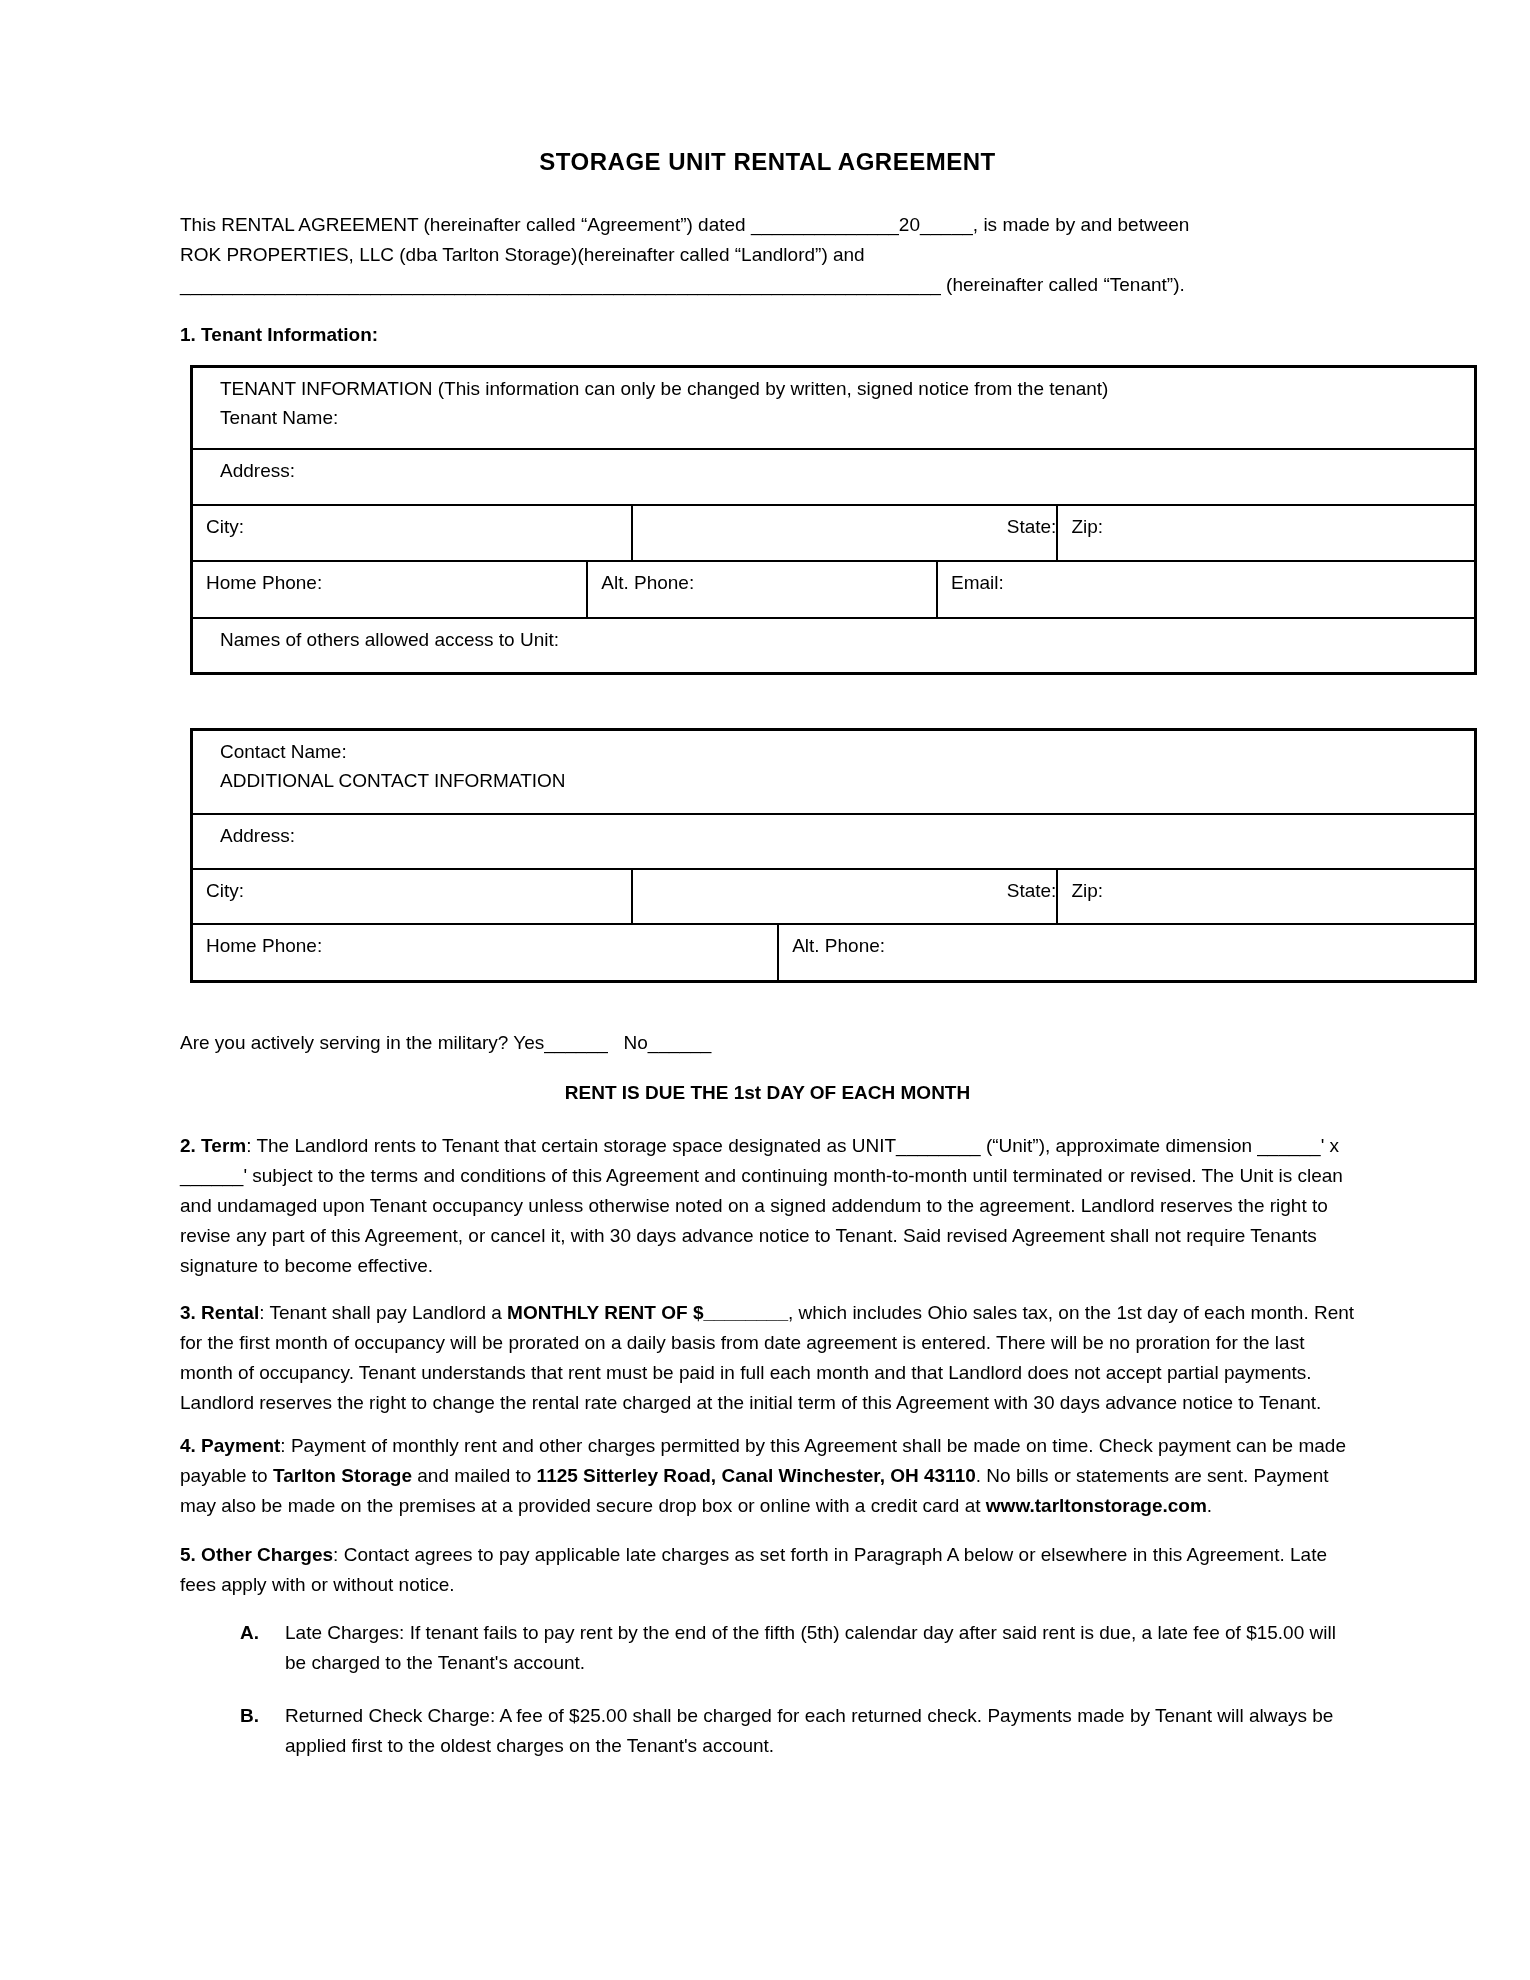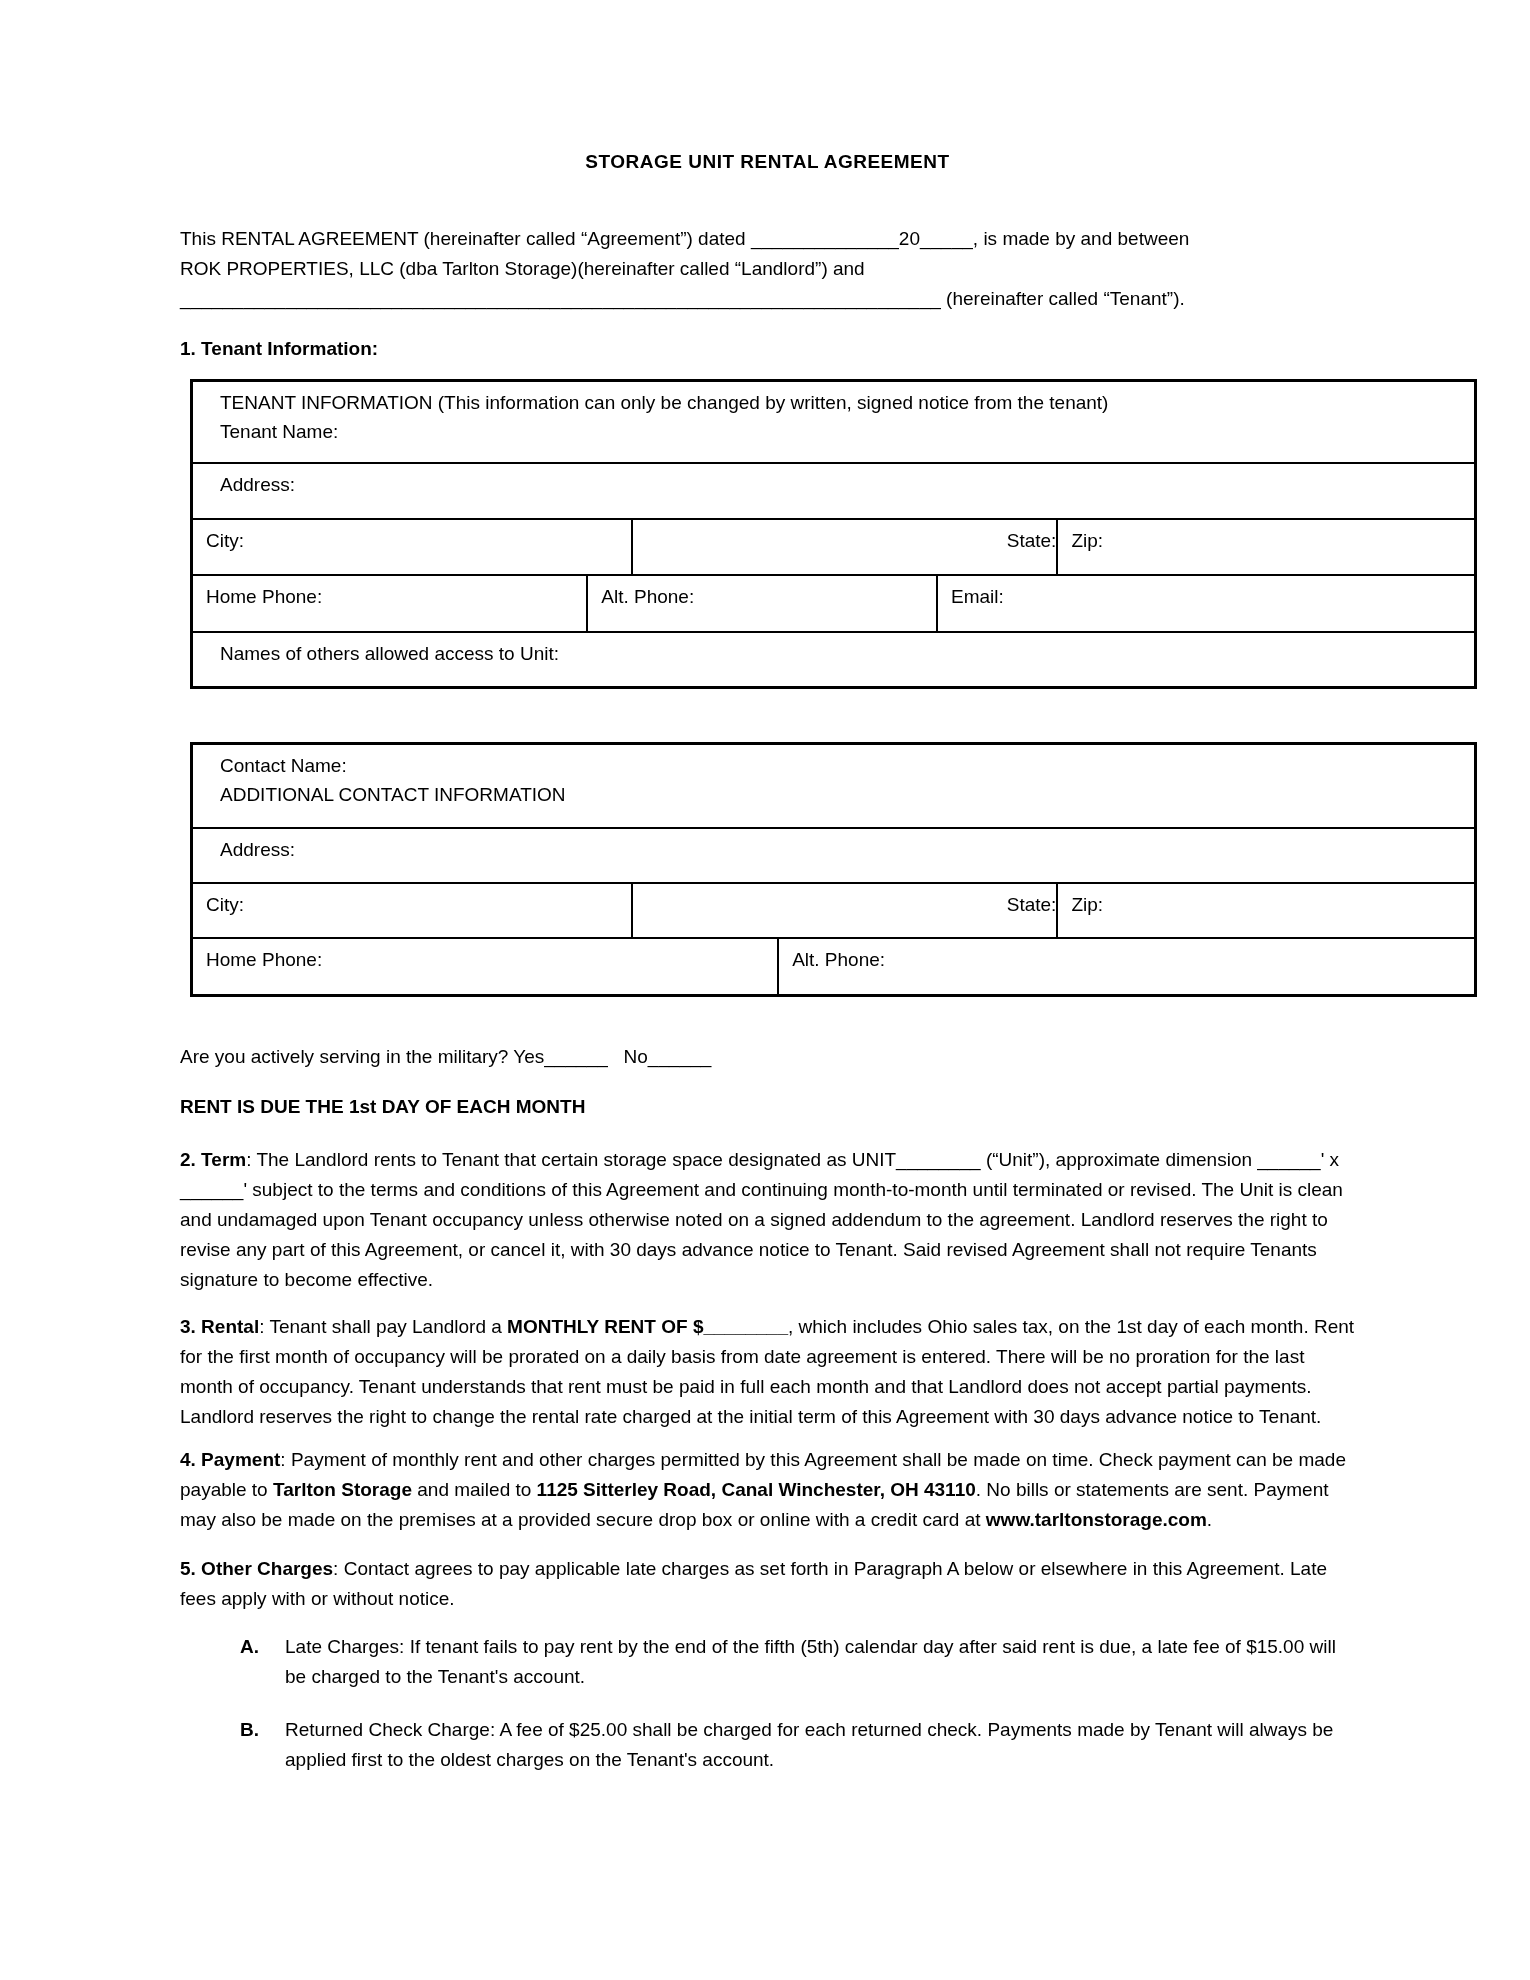--- a/index.html
+++ b/index.html
@@ -9,23 +9,23 @@
     background:#ffffff;
     color:#000000;
     font-family:"Liberation Sans", sans-serif;
     font-size:19px; line-height:30px;
     box-sizing:border-box;
     padding:148px 0 0 180px;
     overflow:hidden;
   }
   .title {
     width:1175px;
-    font-size:19px; line-height:27px; font-weight:700;
+    font-size:24px; line-height:27px; font-weight:700;
     text-align:center;
-    margin:0 0 49px 0;
+    margin:0 0 35px 0;
     letter-spacing:0.5px;
   }
   .para { width:1175px; margin:0 0 18px 0; }
   .intro { margin-bottom:20px; }
   .heading { font-weight:700; width:1175px; margin:0 0 15px 0; }
   .bold { font-weight:700; }
   .b { font-weight:700; }
 
   .ftable { width:1287px; margin-left:10px; border:3px solid #000; box-sizing:border-box; }
   .frow { display:flex; border-top:2px solid #000; }
@@ -51,21 +51,21 @@
   .c-zip { width:32.6%; }
   .c-hp3 { width:30.7%; }
   .c-ap3 { width:27.3%; }
   .c-em  { width:42.0%; }
   .c-hp2 { width:45.6%; }
   .c-ap2 { width:54.4%; }
 
   .tbl-tenant { margin-bottom:53px; }
   .tbl-contact { margin-bottom:45px; }
   .military { margin-bottom:20px; }
-  .rentdue { margin-bottom:23px; }
+  .rentdue { margin-bottom:23px;text-align:center; }
   .sec-term { margin-bottom:17px; }
   .sec-rental { margin-bottom:13px; }
   .sec-payment { margin-bottom:19px; }
   .sec-other { margin-bottom:18px; }
 
   .list-item { display:flex; width:1172px; margin:0 0 23px 0; }
   .list-item .marker { flex:0 0 auto; width:45px; margin-left:60px; font-weight:700; }
   .list-item .item-text { flex:0 1 auto; max-width:1067px; }
 </style>
 </head>

